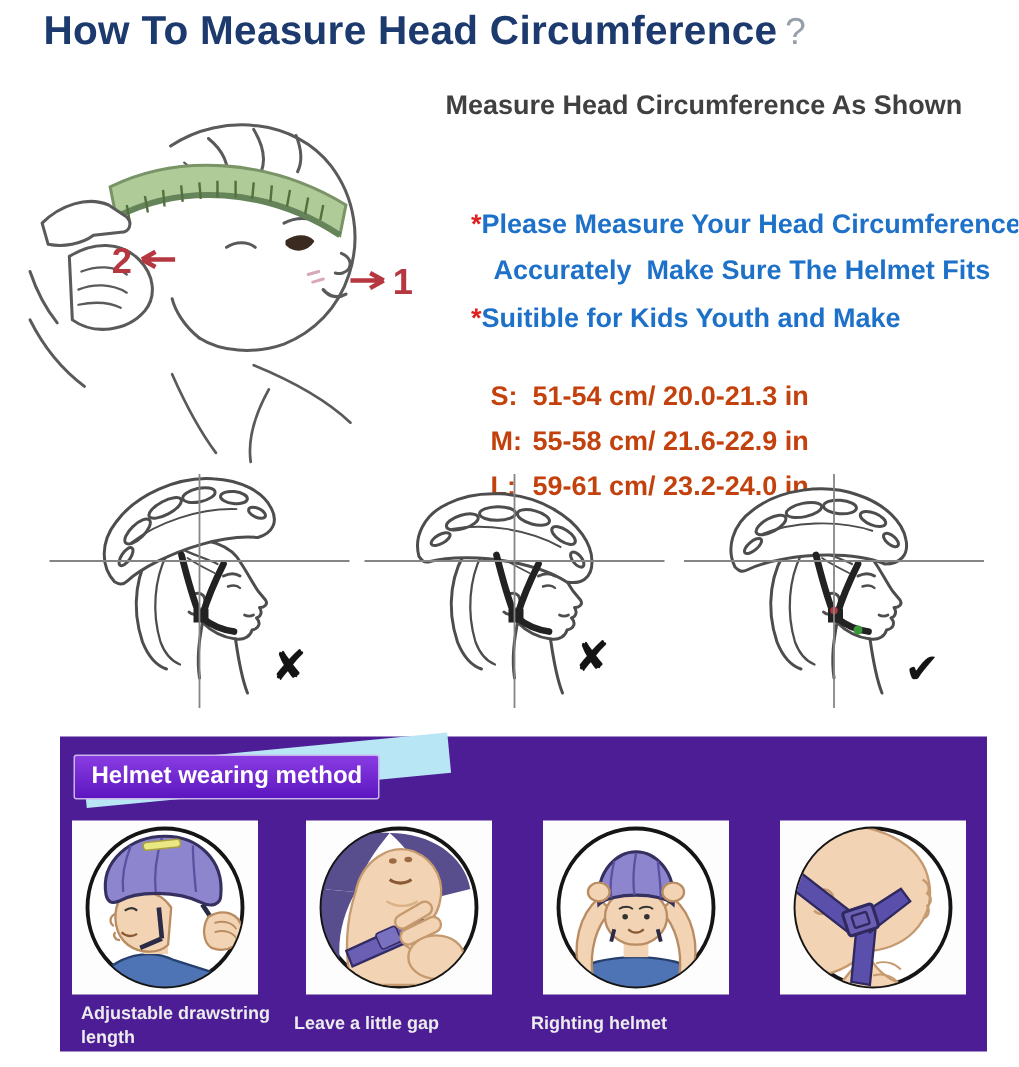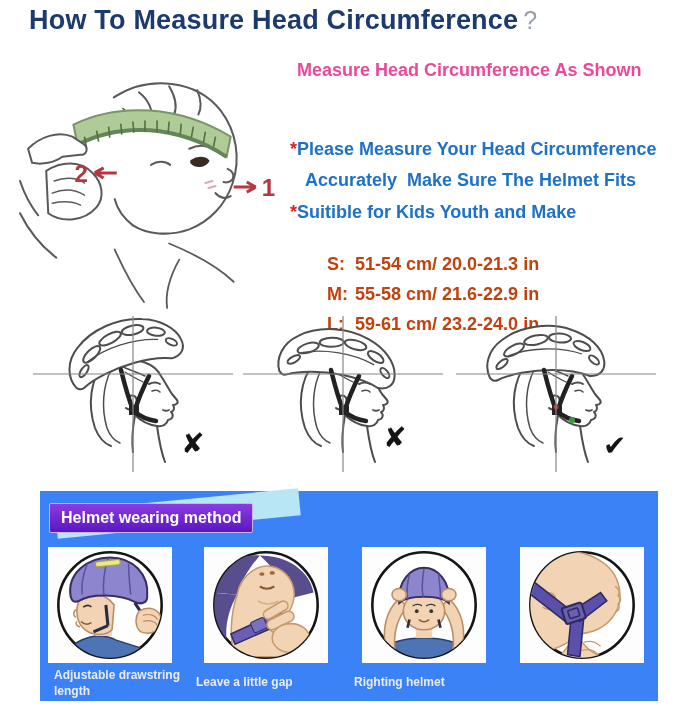--- a/index.html
+++ b/index.html
@@ -1,31 +1,31 @@
 <!DOCTYPE html>
 <html><head>
 <meta charset="utf-8">
 <style>
   html,body{margin:0;padding:0;background:#fff;}
   .page{position:relative;width:679px;height:711px;background:#ffffff;overflow:hidden;
         font-family:"Liberation Sans",sans-serif;}
   .abs{position:absolute;}
   .title{left:29px;top:5px;font-size:27px;font-weight:bold;color:#1c3a6e;letter-spacing:.2px;}
   .title .qm{color:#97a0a9;font-weight:normal;font-size:25px;margin-left:5px;}
-  .subtitle{left:297px;top:60px;font-size:18px;font-weight:bold;color:#ec4899;white-space:pre;}
+  .subtitle{left:297px;top:60px;font-size:18px;font-weight:bold;color:#404040;white-space:pre;}
   .note-heading{left:291px;top:93px;font-size:23px;font-weight:bold;color:#e0201f;letter-spacing:1px;}
-  .note-line{font-size:18px;font-weight:bold;color:#1d71c9;}
+  .note-line{font-size:18px;font-weight:bold;color:#1d71c9;margin-left:24px;}
   .note-line span{white-space:pre;}
   .prefix{color:#e0201f;}
   .size-row{font-size:18px;font-weight:bold;color:#c2410c;white-space:pre;}
   .size-label{display:inline-block;width:28px;}
   .fit-fig{width:215px;height:165px;}
   .mark{position:absolute;font-size:28px;font-weight:bold;color:#141414;
         font-family:"DejaVu Sans",sans-serif;line-height:1;}
-  .panel{left:40px;top:491px;width:618px;height:210px;background:#3b82f6;}
+  .panel{left:40px;top:491px;width:618px;height:210px;background:#4c1d95;}
   .banner-cyan{position:absolute;left:16px;top:9px;width:244px;height:27px;background:#b9e6f5;transform:rotate(-5.5deg);}
   .banner{position:absolute;left:9px;top:12px;padding:5px 11px;background:linear-gradient(180deg,#8a3ce2,#5c16c0);
           border:1px solid #c9b4ec;border-radius:2px;color:#ffffff;font-size:16px;font-weight:bold;white-space:nowrap;}
   .card{position:absolute;top:56px;width:124px;height:116px;background:#fdfdfd;}
   .caption{position:absolute;top:184px;color:#ececec;font-size:12px;font-weight:bold;line-height:1.3;text-align:left;}
   .caption.first{top:177px;text-align:left;}
   .cross{stroke:#858585;stroke-width:1.2;}
 </style>
 </head>
 <body>

